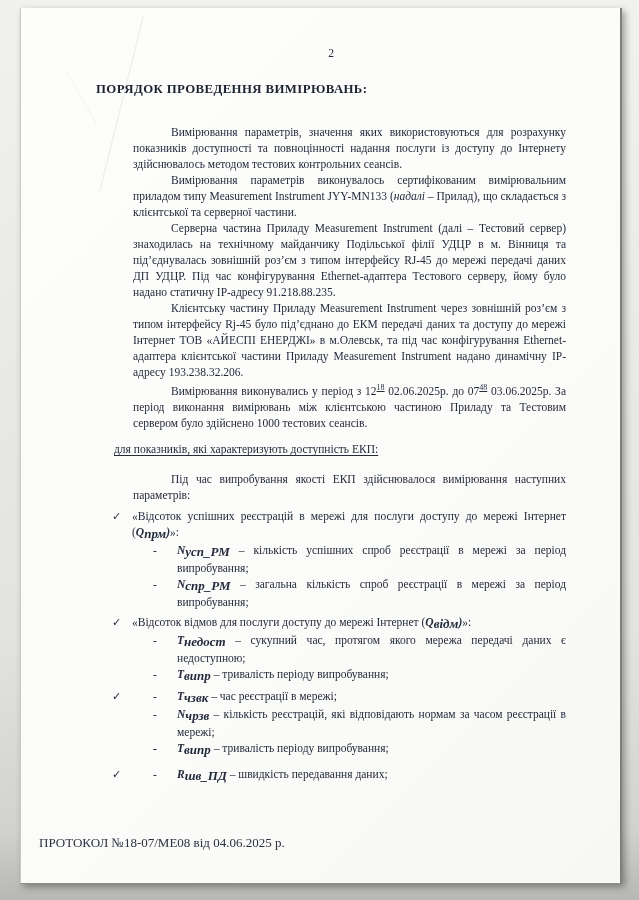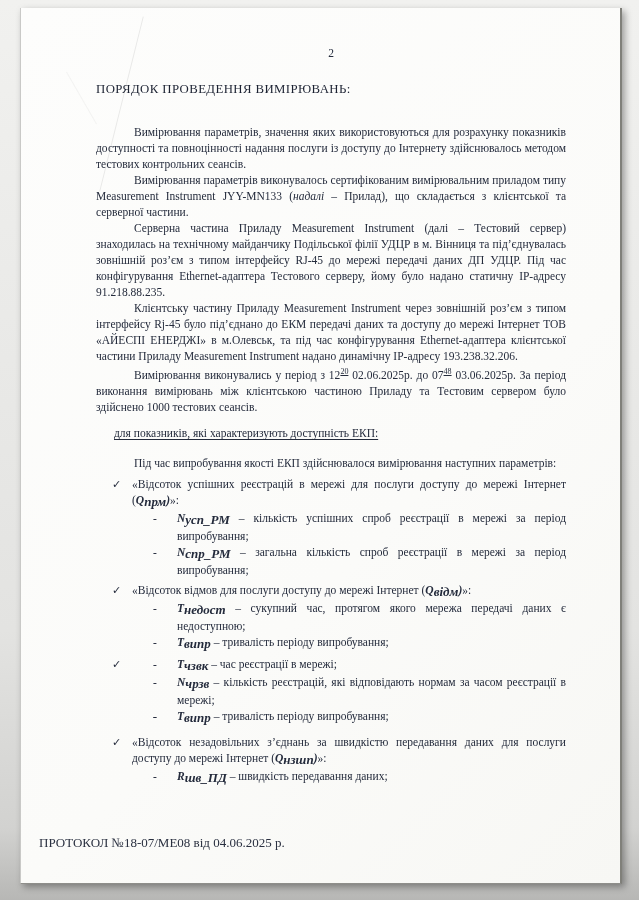--- a/index.html
+++ b/index.html
@@ -18,25 +18,25 @@
     box-sizing:border-box;
     padding:38px 54px 0 75px;
     color:#242b3c;
     font-size:11.5px;line-height:16px;
   }
   .crease{position:absolute;background:rgba(110,112,120,.14);pointer-events:none;}
   .crease-1{left:100px;top:6px;width:1px;height:180px;transform:rotate(14deg);}
   .crease-2{left:60px;top:60px;width:1px;height:60px;transform:rotate(-30deg);opacity:.5;}
   .page-number{text-align:center;line-height:14px;font-size:11.5px;}
   .doc-title{
-    margin:20px 0 0 0;font-size:12.8px;font-weight:normal;color:#1c2232;
+    margin:20px 0 0 0;font-size:12.8px;font-weight:bold;color:#1c2232;
     letter-spacing:.4px;line-height:18px;
   }
   .blk{text-align:justify;}
-  .blk-p{text-indent:38px;margin-top:0;}
+  .blk-p{text-indent:38px;margin-top:0;margin-left:37px;}
   .blk-hu{padding-left:18px;text-decoration:underline;text-underline-offset:2px;}
   .blk-check{position:relative;padding-left:36px;}
   .blk-check .marker{position:absolute;left:16px;top:0;font-size:11px;}
   .blk-dash{position:relative;padding-left:81px;}
   .blk-dash .marker{position:absolute;left:57px;top:0;}
   .seg-i{font-style:italic;}
   .seg-bi{font-style:italic;font-weight:bold;}
   .seg-bisub{font-style:italic;font-weight:bold;font-size:13px;vertical-align:-2px;}
   .seg-supu{font-size:8px;vertical-align:5px;text-decoration:underline;}
   .footer{
@@ -52,32 +52,32 @@
 
   <div class="page-number">2</div>
 
   <h1 class="doc-title">ПОРЯДОК ПРОВЕДЕННЯ ВИМІРЮВАНЬ:</h1>
 
   <div id="blocks-host">
       <div class="blk blk-p" style="margin-top: 26px;"><span class="content"><span>Вимірювання параметрів, значення яких використовуються для розрахунку показників доступності та повноцінності надання послуги із доступу до Інтернету здійснювалось методом тестових контрольних сеансів.</span></span></div>
       <div class="blk blk-p"><span class="content"><span>Вимірювання параметрів виконувалось сертифікованим вимірювальним приладом типу Measurement Instrument JYY-MN133 (</span><span class="seg-i">надалі</span><span> – Прилад), що складається з клієнтської та серверної частини.</span></span></div>
       <div class="blk blk-p"><span class="content"><span>Серверна частина Приладу Measurement Instrument (далі – Тестовий сервер) знаходилась на технічному майданчику Подільської філії УДЦР в м. Вінниця та під’єднувалась зовнішній роз’єм з типом інтерфейсу RJ-45 до мережі передачі даних ДП УДЦР. Під час конфігурування Ethernet-адаптера Тестового серверу, йому було надано статичну IP-адресу 91.218.88.235.</span></span></div>
       <div class="blk blk-p"><span class="content"><span>Клієнтську частину Приладу Measurement Instrument через зовнішній роз’єм з типом інтерфейсу Rj-45 було під’єднано до ЕКМ передачі даних та доступу до мережі Інтернет ТОВ «АЙЕСПІ ЕНЕРДЖІ» в м.Олевськ,  та під час конфігурування Ethernet-адаптера клієнтської частини Приладу Measurement Instrument надано динамічну IP-адресу 193.238.32.206.</span></span></div>
-      <div class="blk blk-p"><span class="content"><span>Вимірювання виконувались у період з 12</span><span class="seg-supu">20</span><span> 02.06.2025р. до 07</span><span class="seg-supu">48</span><span> 03.06.2025р. За період виконання вимірювань між клієнтською частиною Приладу та Тестовим сервером було здійснено 1000 тестових сеансів.</span></span></div>
+      <div class="blk blk-p"><span class="content"><span>Вимірювання виконувались у період з 12</span><span class="seg-supu">18</span><span> 02.06.2025р. до 07</span><span class="seg-supu">48</span><span> 03.06.2025р. За період виконання вимірювань між клієнтською частиною Приладу та Тестовим сервером було здійснено 1000 тестових сеансів.</span></span></div>
       <div class="blk blk-hu" style="margin-top: 10px;"><span class="content"><span>для показників, які характеризують доступність ЕКП:</span></span></div>
       <div class="blk blk-p" style="margin-top: 14px;"><span class="content"><span>Під час випробування якості ЕКП здійснювалося вимірювання наступних параметрів:</span></span></div>
       <div class="blk blk-check" style="margin-top: 5px;"><span class="marker">✓</span><span class="content"><span>«Відсоток успішних реєстрацій в мережі для послуги доступу до мережі Інтернет (</span><span class="seg-bi">Q</span><span class="seg-bisub">прм</span><span class="seg-bi">)</span><span>»:</span></span></div>
       <div class="blk blk-dash"><span class="marker">-</span><span class="content"><span class="seg-bi">N</span><span class="seg-bisub">усп_РМ</span><span> – кількість успішних спроб реєстрації в мережі за період випробування;</span></span></div>
       <div class="blk blk-dash"><span class="marker">-</span><span class="content"><span class="seg-bi">N</span><span class="seg-bisub">спр_РМ</span><span> – загальна кількість спроб реєстрації в мережі за період випробування;</span></span></div>
       <div class="blk blk-check" style="margin-top: 4px;"><span class="marker">✓</span><span class="content"><span>«Відсоток відмов для послуги доступу до мережі Інтернет (</span><span class="seg-bi">Q</span><span class="seg-bisub">відм</span><span class="seg-bi">)</span><span>»:</span></span></div>
       <div class="blk blk-dash"><span class="marker">-</span><span class="content"><span class="seg-bi">Т</span><span class="seg-bisub">недост</span><span> – сукупний час, протягом якого мережа передачі даних є недоступною;</span></span></div>
       <div class="blk blk-dash"><span class="marker">-</span><span class="content"><span class="seg-bi">Т</span><span class="seg-bisub">випр</span><span> – тривалість періоду випробування;</span></span></div>
       <div class="blk blk-check" style="margin-top: 4px;"><span class="marker">✓</span></div>
       <div class="blk blk-dash"><span class="marker">-</span><span class="content"><span class="seg-bi">Т</span><span class="seg-bisub">чзвк</span><span> – час реєстрації в мережі;</span></span></div>
       <div class="blk blk-dash"><span class="marker">-</span><span class="content"><span class="seg-bi">N</span><span class="seg-bisub">чрзв</span><span> – кількість реєстрацій, які відповідають нормам за часом реєстрації в мережі;</span></span></div>
       <div class="blk blk-dash"><span class="marker">-</span></div>
       <div class="blk blk-dash"><span class="marker">-</span><span class="content"><span class="seg-bi">Т</span><span class="seg-bisub">випр</span><span> – тривалість періоду випробування;</span></span></div>
-      <div class="blk blk-check" style="margin-top: 8px;"><span class="marker">✓</span><span class="content"><span>«Відсоток незадовільних з’єднань за швидкістю передавання даних для послуги доступу до мережі Інтернет (</span><span class="seg-bi">Q</span><span class="seg-bisub">нзшп</span><span class="seg-bi">)</span><span>»:</span></span></div>
+      <div class="blk blk-check" style="margin-top: 8px;"><span class="marker">✓</span></div>
       <div class="blk blk-dash"><span class="marker">-</span><span class="content"><span class="seg-bi">R</span><span class="seg-bisub">шв_ПД</span><span> – швидкість передавання даних;</span></span></div>
     </div>
 
   <div class="footer">ПРОТОКОЛ №18-07/МЕ08 від 04.06.2025 р.</div>
 </div>
 
 </body></html>

